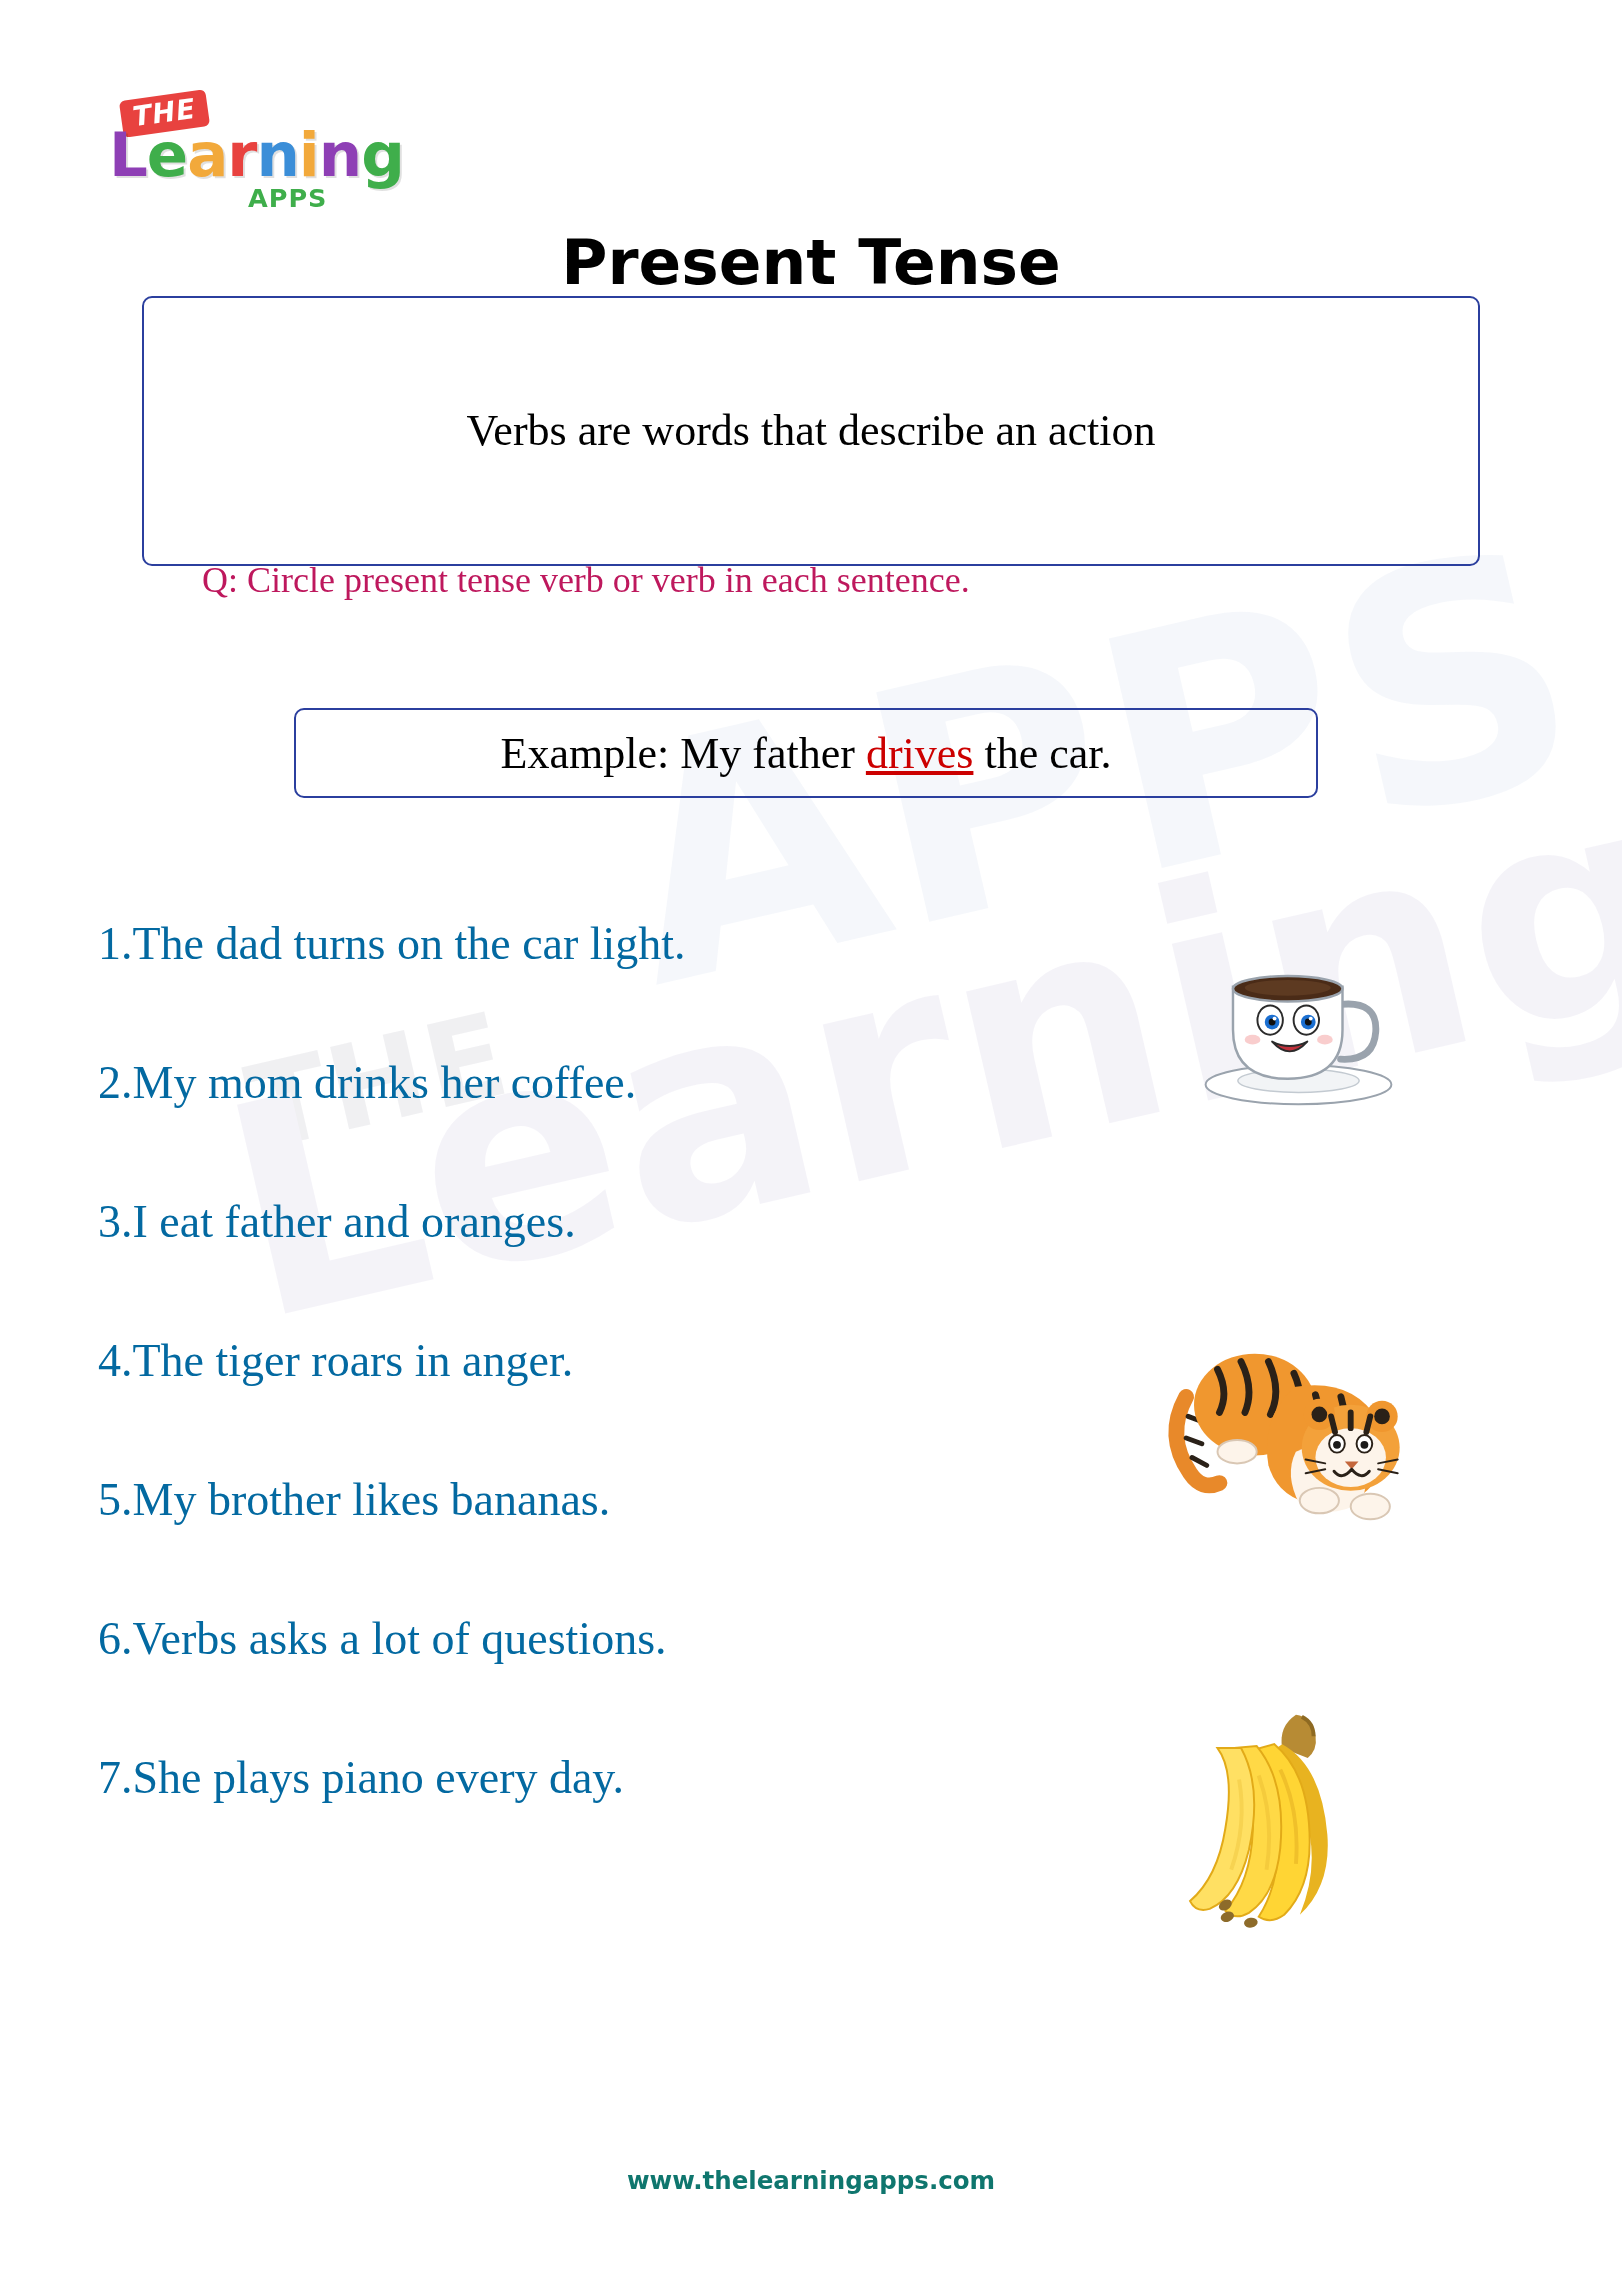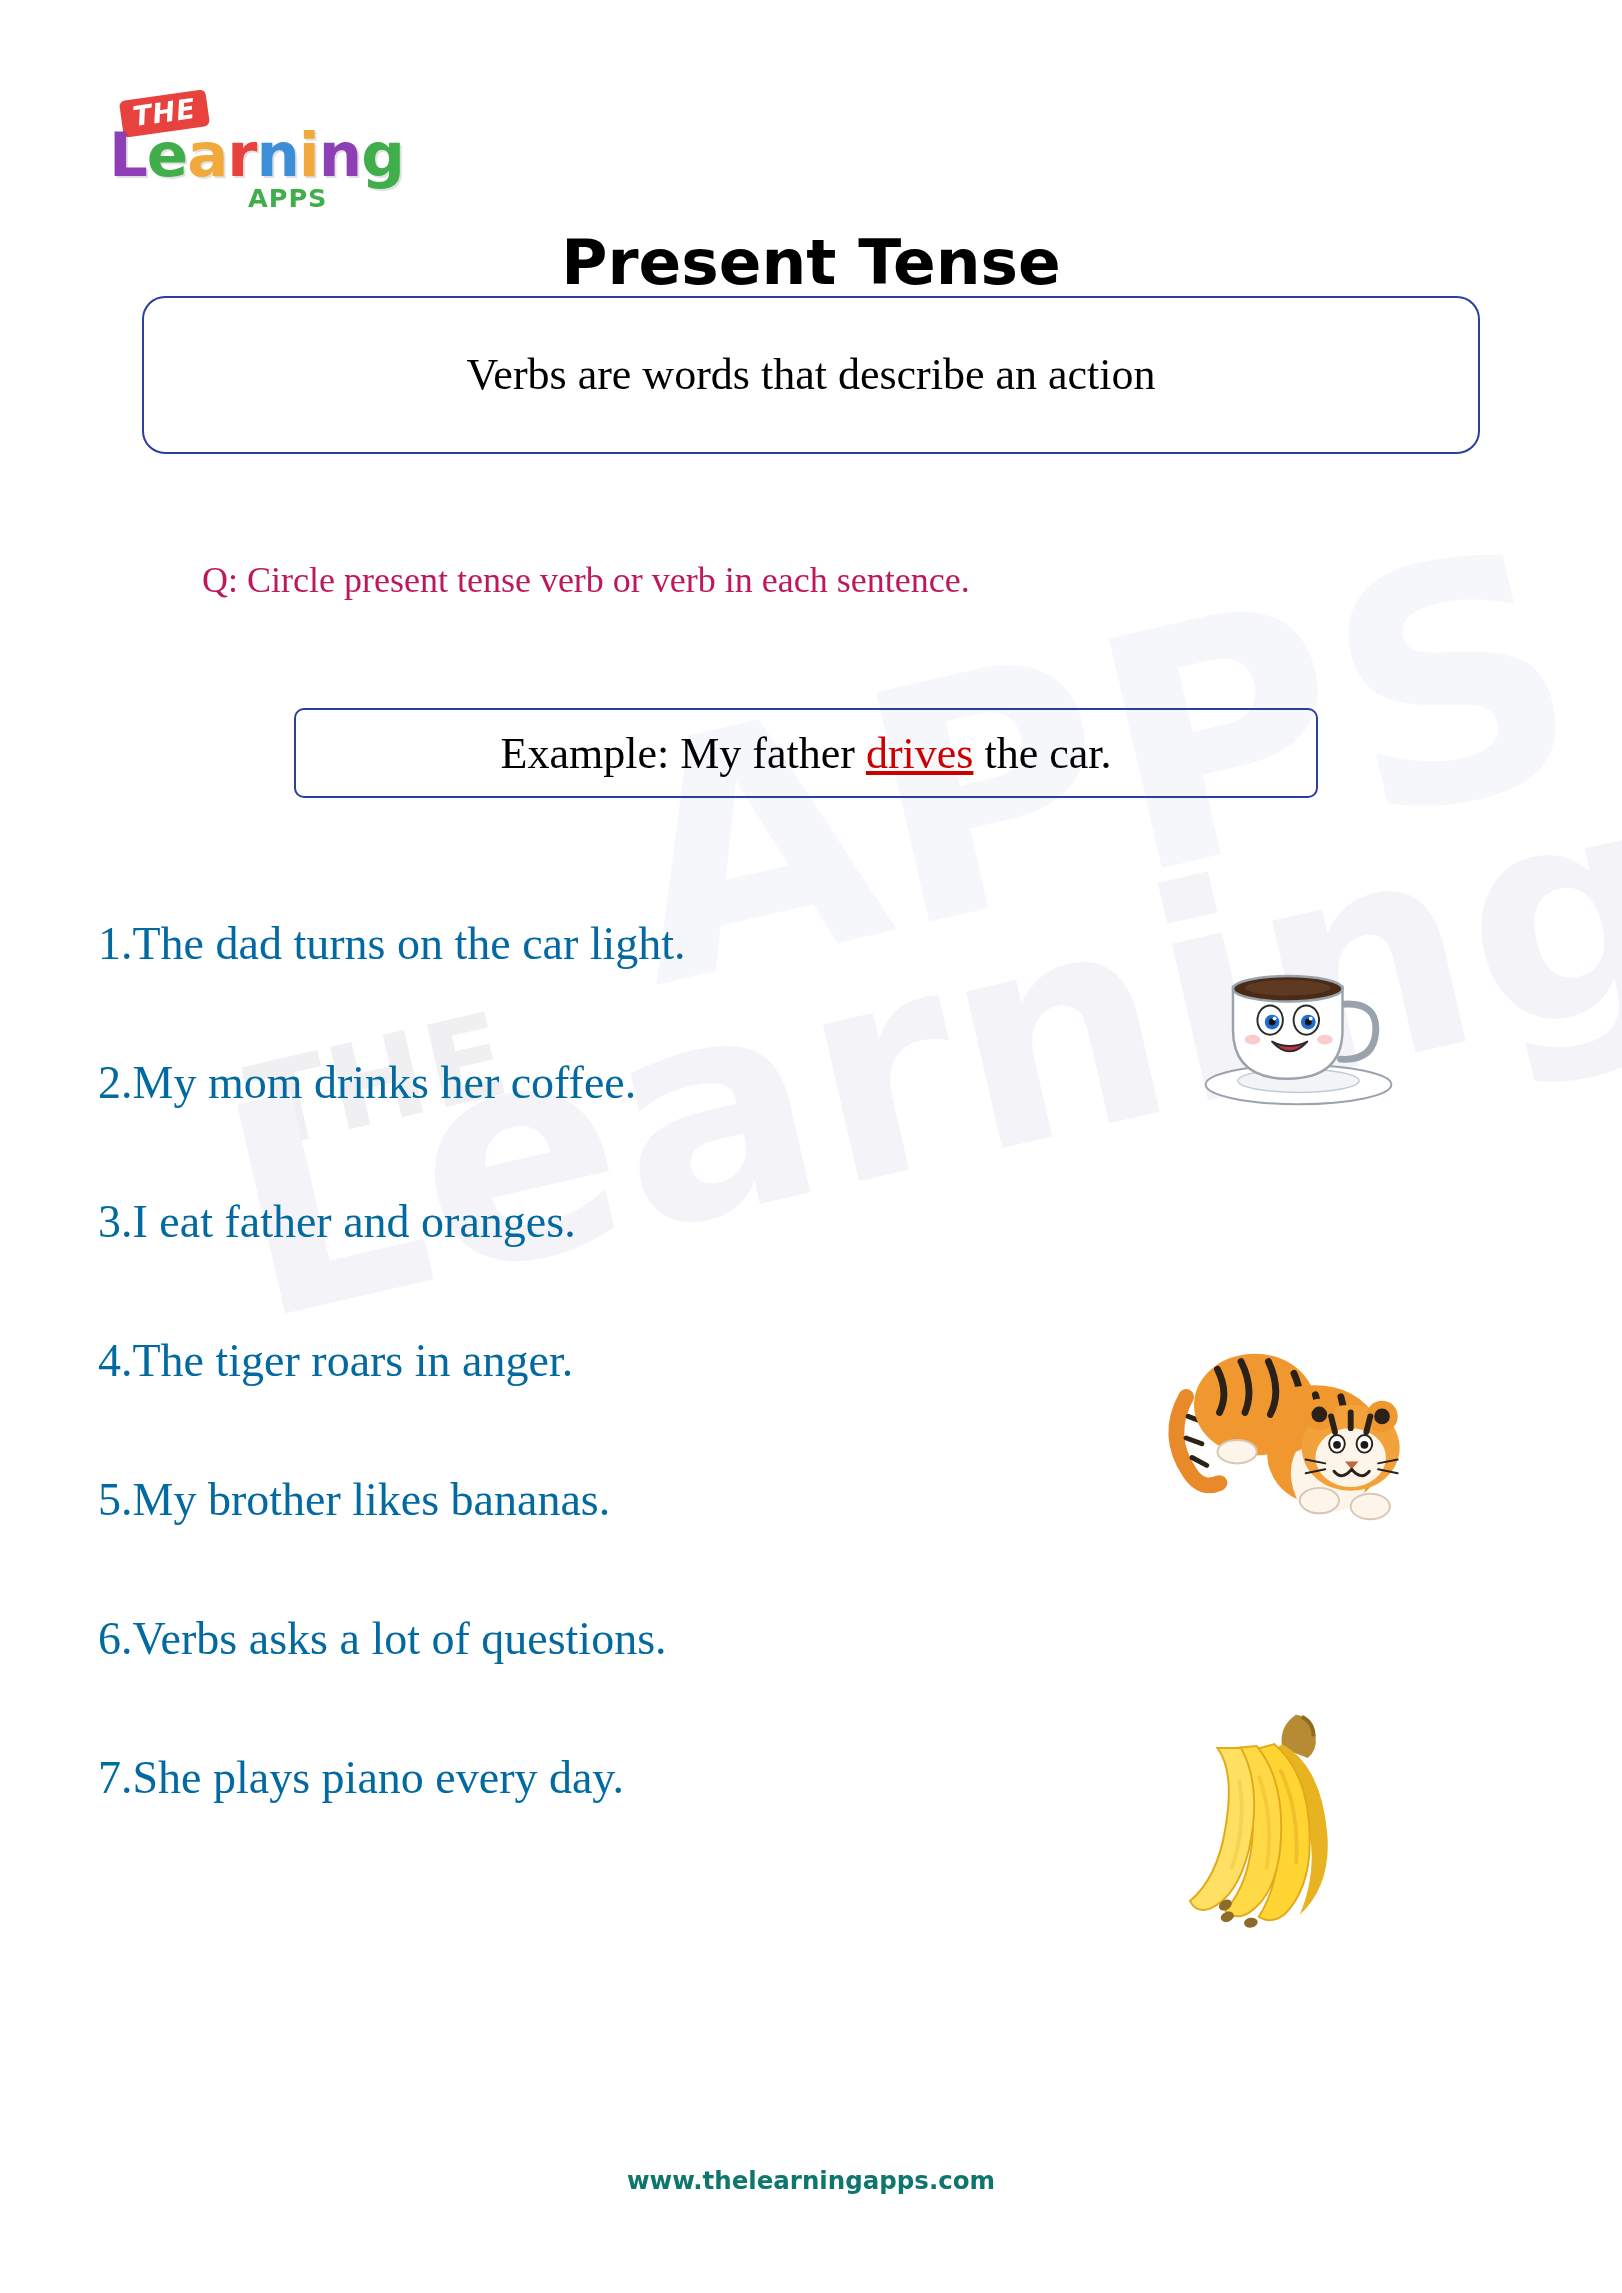--- a/index.html
+++ b/index.html
@@ -96,23 +96,23 @@
     font-weight: bold;
     color: #000000;
     letter-spacing: 0px;
     margin-top: 40px;
   }
 
   
   .intro-box {
     position: absolute;
     left: 142px; top: 296px;
-    width: 1338px; height: 158px;
+    width: 1338px; height: 270px;
     border: 2.5px solid #2b3f9e;
-    border-radius: 23px;
+    border-radius: 10px;
     background: transparent;
     display: flex;
     flex-direction: column;
     justify-content: center;
     align-items: center;
     gap: 29px;
   }
   .intro-line {
     font-size: 44px;
     color: #000;

